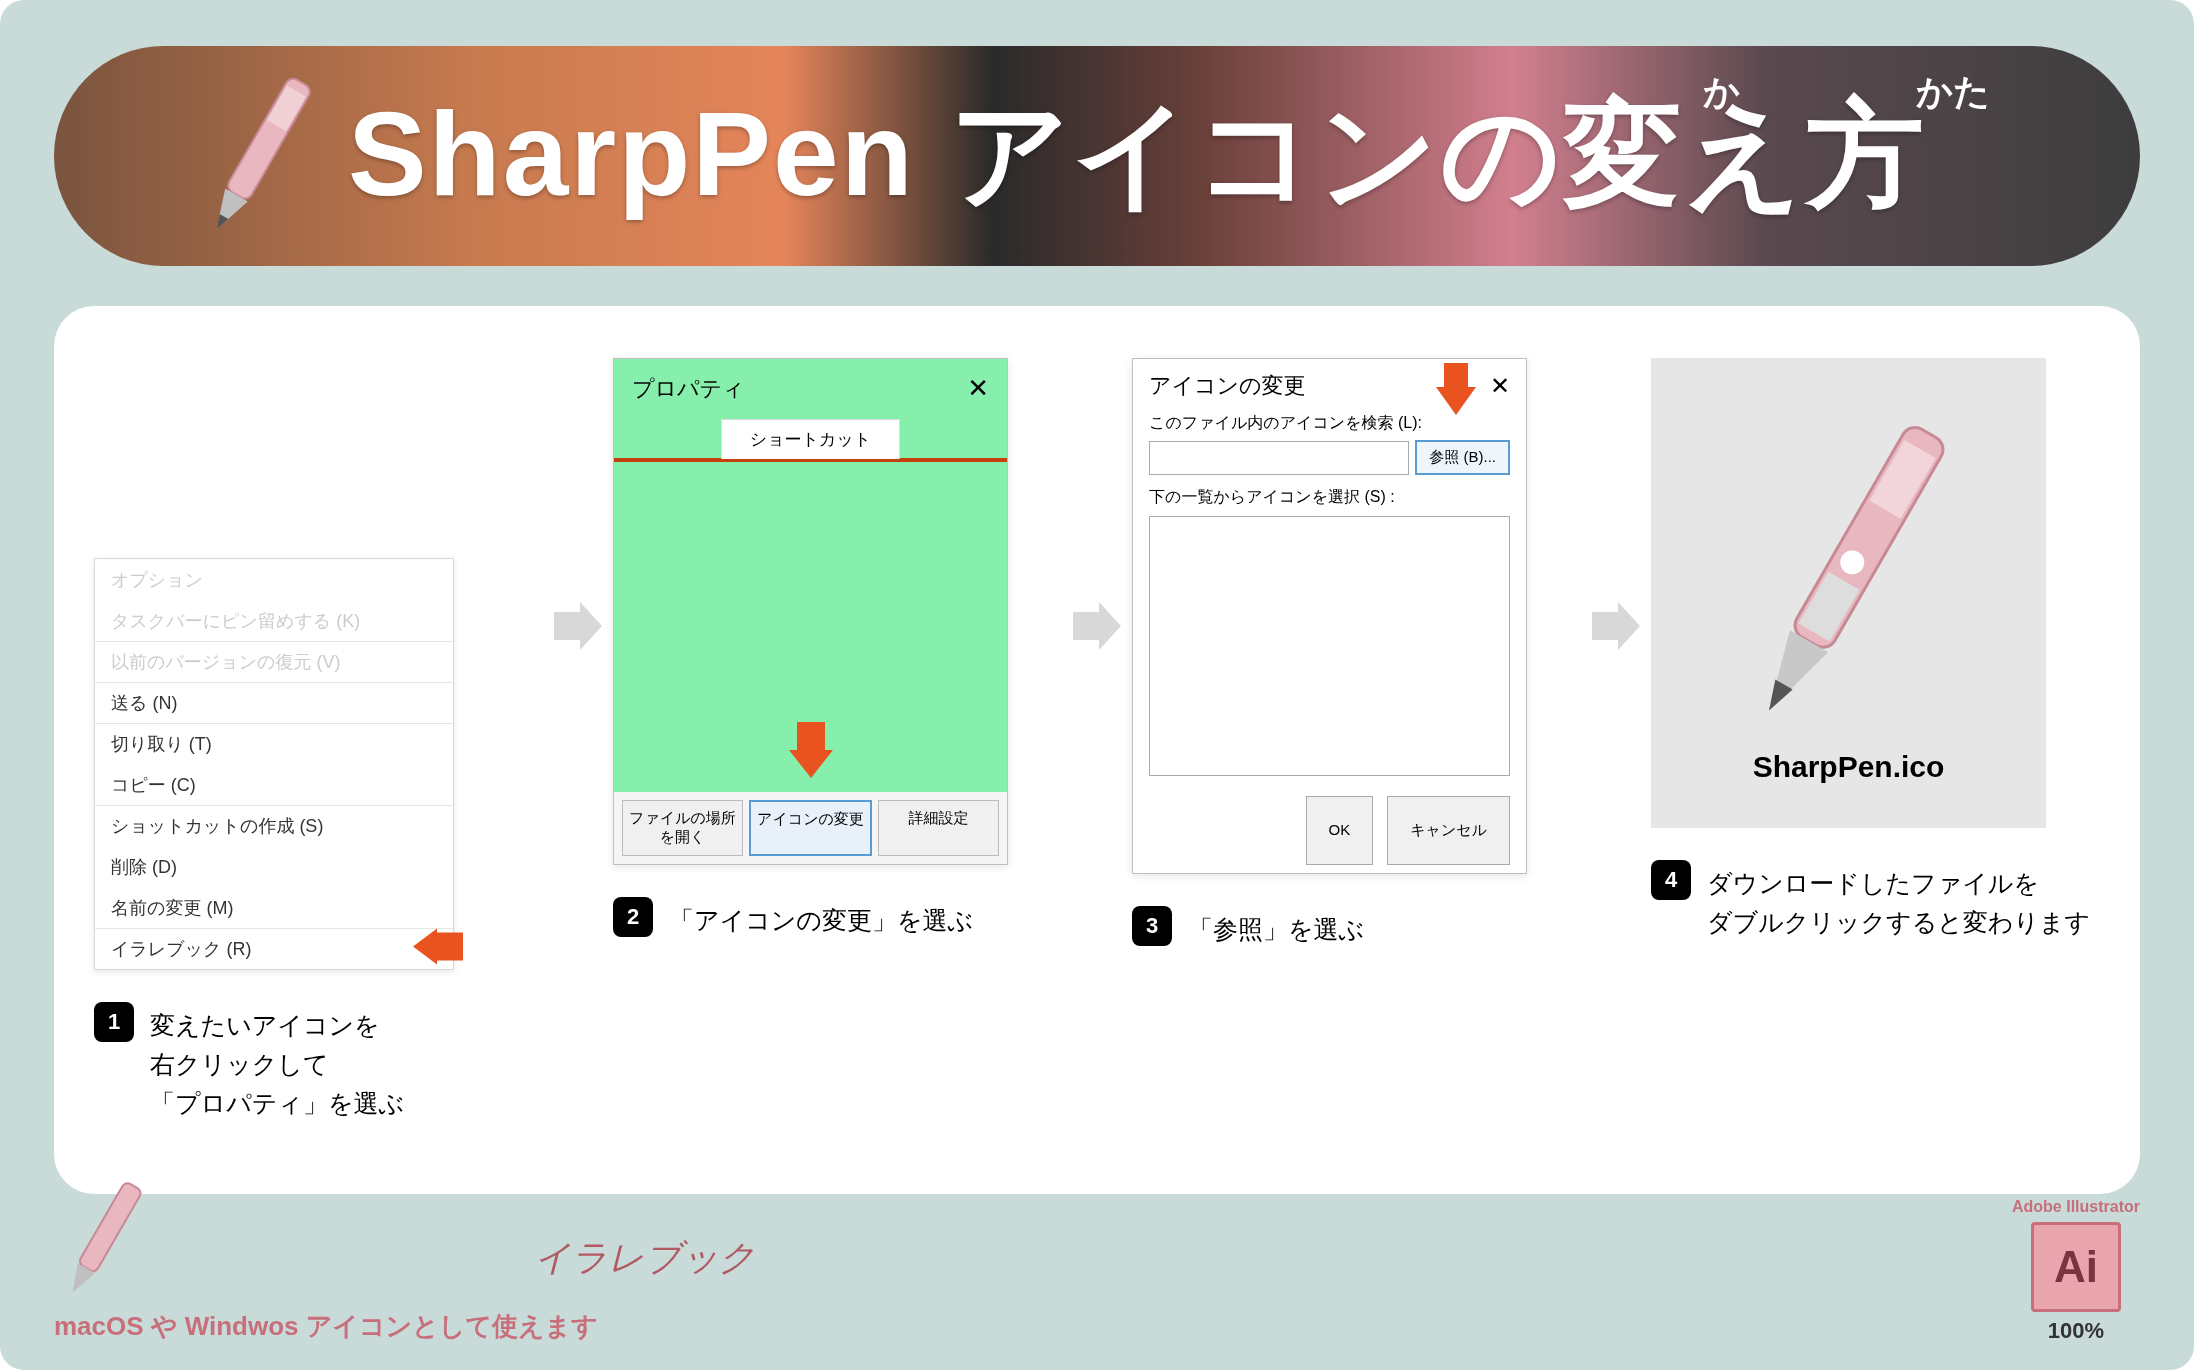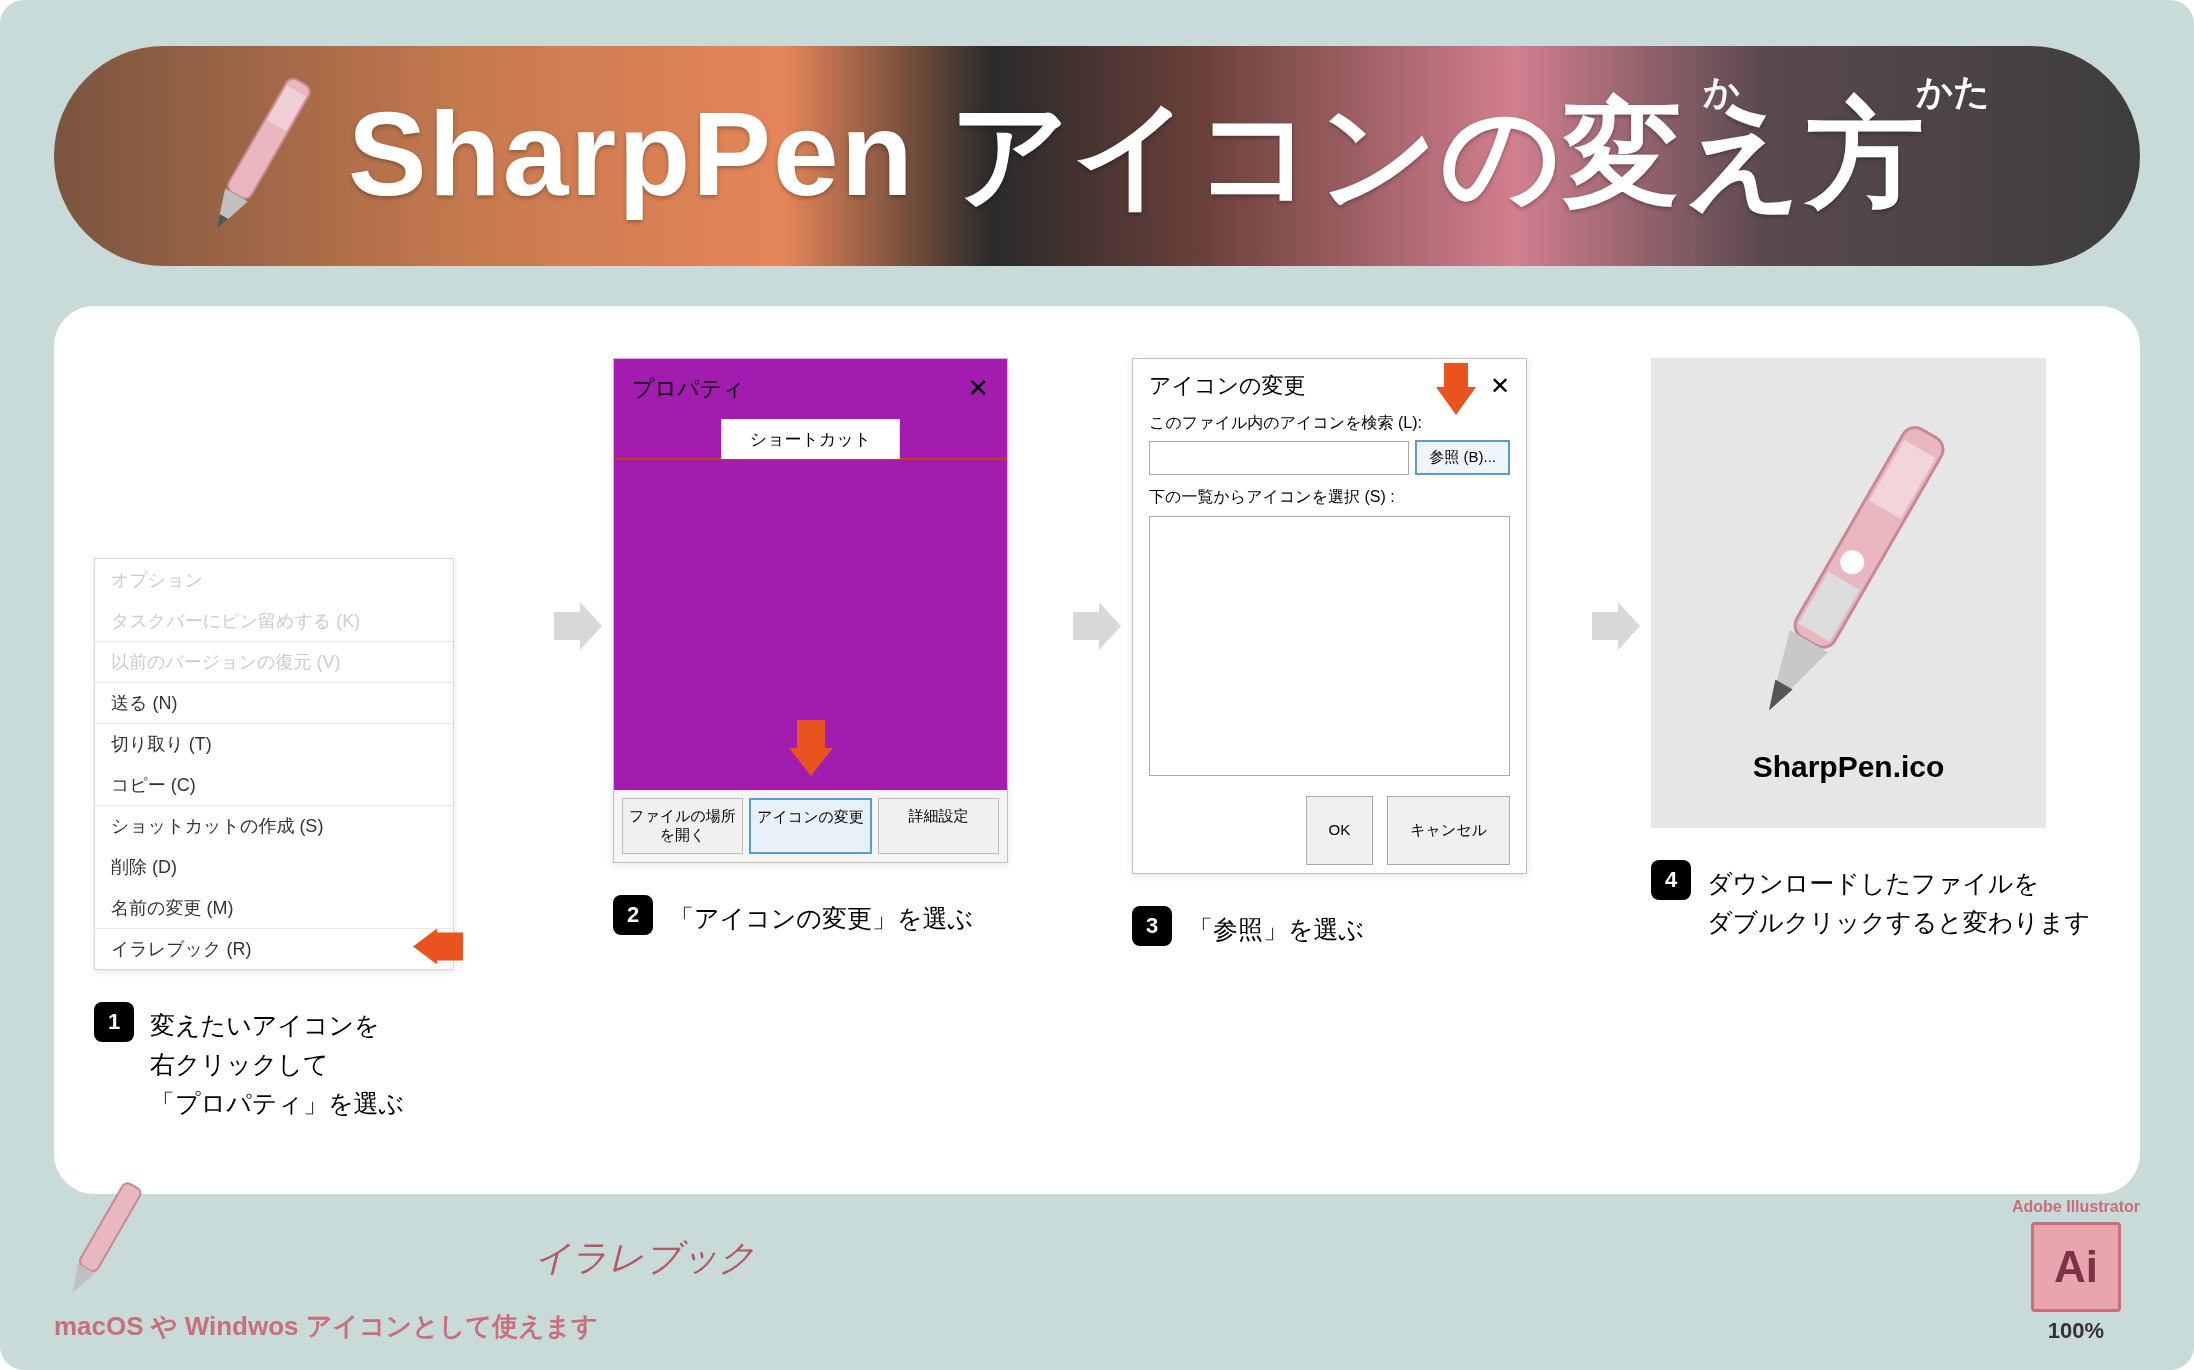--- a/index.html
+++ b/index.html
@@ -103,34 +103,34 @@
 .ctx-item.hl { background: #fff; position: relative; }
 .orange-arrow-left {
   position: absolute;
   right: -10px;
   top: 50%;
   transform: translateY(-50%);
 }
 
 
 .dlg {
-  background: #a21caf;
+  background: #86efac;
   border: 1px solid #c0c0c0;
   width: 395px;
   box-shadow: 0 2px 8px rgba(0,0,0,.1);
 }
 .dlg-title {
   display: flex;
   justify-content: space-between;
   align-items: center;
   padding: 14px 18px;
   font-size: 22px;
 }
 .dlg-title .close { font-size: 26px; cursor: default; }
-.tab-row { display: flex; justify-content: center; border-bottom: 2px solid #c2410c; }
+.tab-row { display: flex; justify-content: center; border-bottom: 4px solid #c2410c; }
 .tab { padding: 8px 28px; font-size: 17px; border: 1px solid #ddd; border-bottom: none; background: #fff; position: relative; top: 1px; }
 .dlg-body { height: 330px; position: relative; }
 .orange-arrow-down {
   position: absolute;
   bottom: 10px;
   left: 50%;
   transform: translateX(-50%);
 }
 .dlg-btns { display: flex; gap: 6px; padding: 8px; background: #f5f5f5; }
 .dlg-btn { flex: 1; padding: 8px 4px; font-size: 15px; border: 1px solid #bbb; background: #f0f0f0; text-align: center; }

